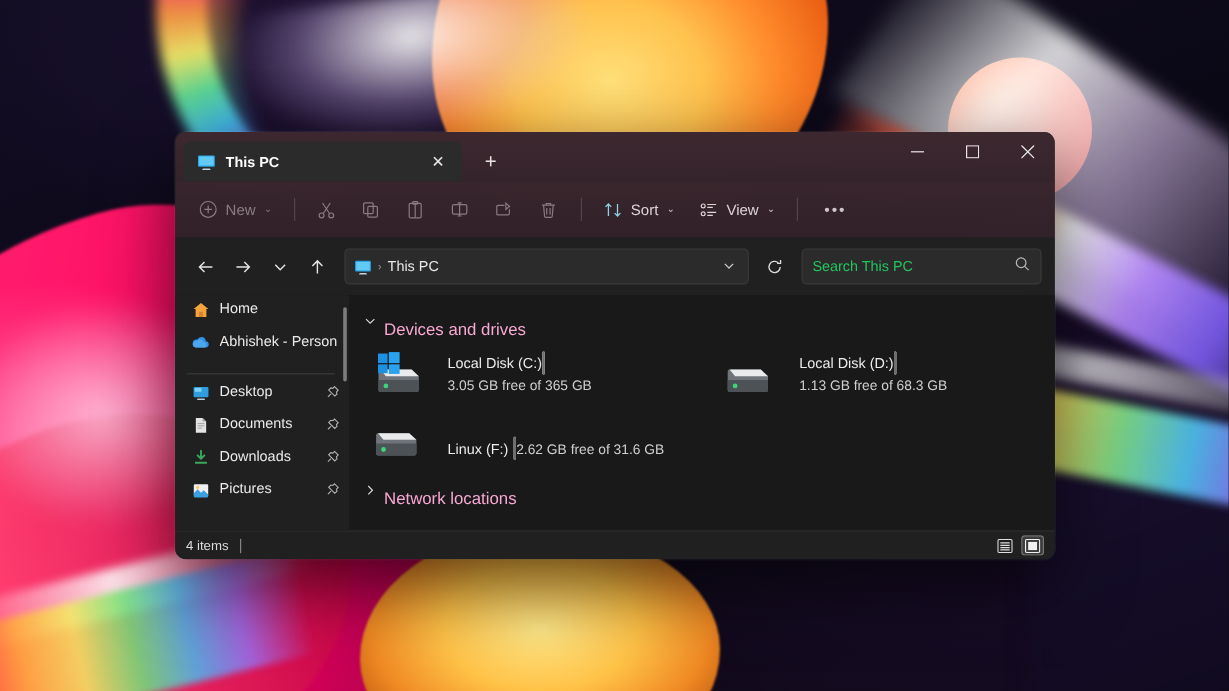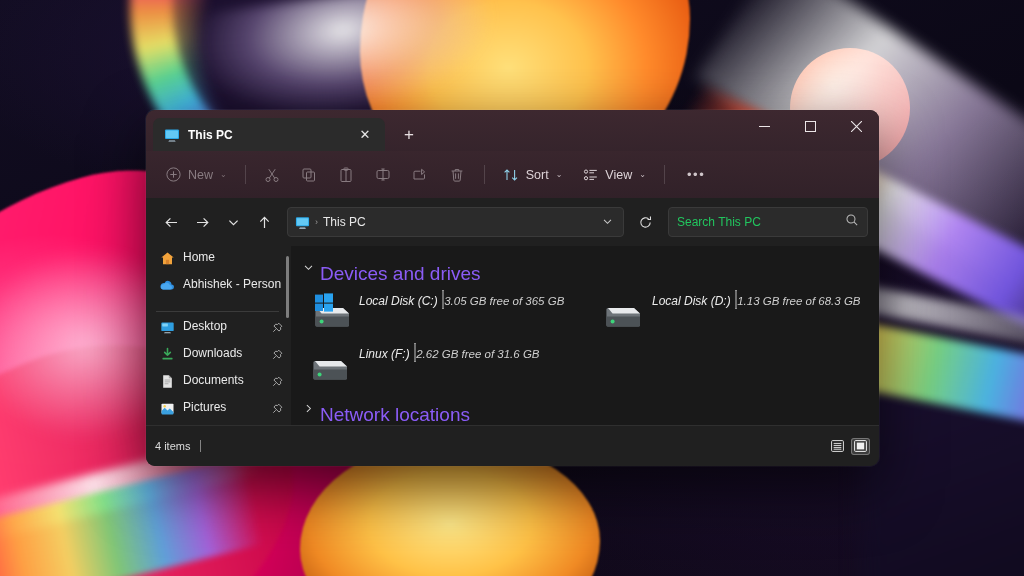--- a/index.html
+++ b/index.html
@@ -267,37 +267,37 @@
     position: absolute; right: 2px; top: 10px; width: 3px; height: 62px;
     background: rgba(255,255,255,.42); border-radius: 2px;
   }
 
   
   .content { flex: 1; background: #191919; padding: 10px 12px 0 12px; min-width: 0; overflow: hidden; }
   .group-head {
     display: flex; align-items: center; gap: 7px; height: 24px; margin-bottom: 5px;
   }
   .group-chev { color: #d6d6d6; font-size: 9px; width: 10px; text-align: center; }
-  .group-title { font-size: 19px; color: #8b5cf6; margin-top: 12px; }
+  .group-title { font-size: 14px; color: #f9a8d4; margin-top: 12px; }
   .grid { display: flex; flex-wrap: wrap; gap: 3px 24px; padding-left: 2px; }
-  .drive { width: 269px; display: flex; gap: 6px; padding: 5px 4px; border-radius: 4px; align-items: flex-start; font-style: italic; }
+  .drive { width: 269px; display: flex; gap: 20px; padding: 5px 4px; border-radius: 4px; align-items: flex-end; }
   .drive-ico { width: 44px; height: 38px; flex: none; margin-top: 2px; }
   .drive-info { flex: 1; min-width: 0; padding-top: 1px; }
   .drive-name { font-size: 12px; color: #ebebeb; margin-bottom: 5px; white-space: nowrap; }
   .bar {
     height: 12px; background: #fafafa; border: 1px solid #6f6f6f;
     border-radius: 1px; overflow: hidden; margin-bottom: 5px;
   }
   .bar-fill { height: 100%; background: linear-gradient(180deg, #f12a2a 0%, #e01010 55%, #cc0d0d 100%); }
   .drive-free { font-size: 11.5px; color: #cfcfcf; white-space: nowrap; }
   .net-group { margin-top: 9px; align-items: center; }
 
   
   .statusbar {
-    height: 41px; flex: none; background: #202020;
+    height: 24px; flex: none; background: #202020;
     display: flex; align-items: center; padding: 0 9px;
     border-top: 1px solid rgba(255,255,255,.07);
   }
   .status-text { font-size: 11px; color: #dcdcdc; }
   .status-div { width: 1px; height: 12px; background: rgba(255,255,255,.45); margin-left: 10px; }
   .view-toggles { margin-left: auto; display: flex; gap: 4px; }
   .vt { width: 19px; height: 17px; display: flex; align-items: center; justify-content: center; border-radius: 3px; }
   .vt.active { background: rgba(255,255,255,.13); box-shadow: inset 0 0 0 1px rgba(255,255,255,.3); }
 </style>
 </head>
@@ -556,42 +556,42 @@
           <svg width="11" height="11" viewBox="0 0 12 12" fill="none" stroke="#cfcfcf" stroke-width="1">
             <path d="M7.4 1.3L10.7 4.6 9.2 6.1 9.6 8 7.6 9.9 2.1 4.4 4 2.4l1.9.4z"></path>
             <path d="M4.1 7.9L1.4 10.6"></path>
           </svg>
         </span>
       </div>
 
       <div class="side-item">
         <span class="side-ico">
           <svg width="15" height="15" viewBox="0 0 16 16">
-            <path d="M8 1.6v7.2m0 0L5 5.8m3 3l3-3" stroke="#3aa85a" stroke-width="1.7" fill="none" stroke-linecap="round"></path>
-            <rect x="2.6" y="11.4" width="10.8" height="1.8" rx=".5" fill="#3aa85a"></rect>
-          </svg>
-        </span>
-        <span class="side-label">Downloads</span>
+            <path d="M3.4 1.4h6l3.2 3.2v10H3.4z" fill="#e3e3e3"></path>
+            <path d="M9.4 1.4l3.2 3.2H9.4z" fill="#a8a8a8"></path>
+            <path d="M5 6.4h6M5 8.4h6M5 10.4h4" stroke="#9a9a9a" stroke-width=".8"></path>
+          </svg>
+        </span>
+        <span class="side-label">Documents</span>
         <span class="pin">
           <svg width="11" height="11" viewBox="0 0 12 12" fill="none" stroke="#cfcfcf" stroke-width="1">
             <path d="M7.4 1.3L10.7 4.6 9.2 6.1 9.6 8 7.6 9.9 2.1 4.4 4 2.4l1.9.4z"></path>
             <path d="M4.1 7.9L1.4 10.6"></path>
           </svg>
         </span>
       </div>
 
       <div class="side-item">
         <span class="side-ico">
           <svg width="15" height="15" viewBox="0 0 16 16">
-            <path d="M3.4 1.4h6l3.2 3.2v10H3.4z" fill="#e3e3e3"></path>
-            <path d="M9.4 1.4l3.2 3.2H9.4z" fill="#a8a8a8"></path>
-            <path d="M5 6.4h6M5 8.4h6M5 10.4h4" stroke="#9a9a9a" stroke-width=".8"></path>
-          </svg>
-        </span>
-        <span class="side-label">Documents</span>
+            <path d="M8 1.6v7.2m0 0L5 5.8m3 3l3-3" stroke="#3aa85a" stroke-width="1.7" fill="none" stroke-linecap="round"></path>
+            <rect x="2.6" y="11.4" width="10.8" height="1.8" rx=".5" fill="#3aa85a"></rect>
+          </svg>
+        </span>
+        <span class="side-label">Downloads</span>
         <span class="pin">
           <svg width="11" height="11" viewBox="0 0 12 12" fill="none" stroke="#cfcfcf" stroke-width="1">
             <path d="M7.4 1.3L10.7 4.6 9.2 6.1 9.6 8 7.6 9.9 2.1 4.4 4 2.4l1.9.4z"></path>
             <path d="M4.1 7.9L1.4 10.6"></path>
           </svg>
         </span>
       </div>
 
       <div class="side-item">
         <span class="side-ico">

